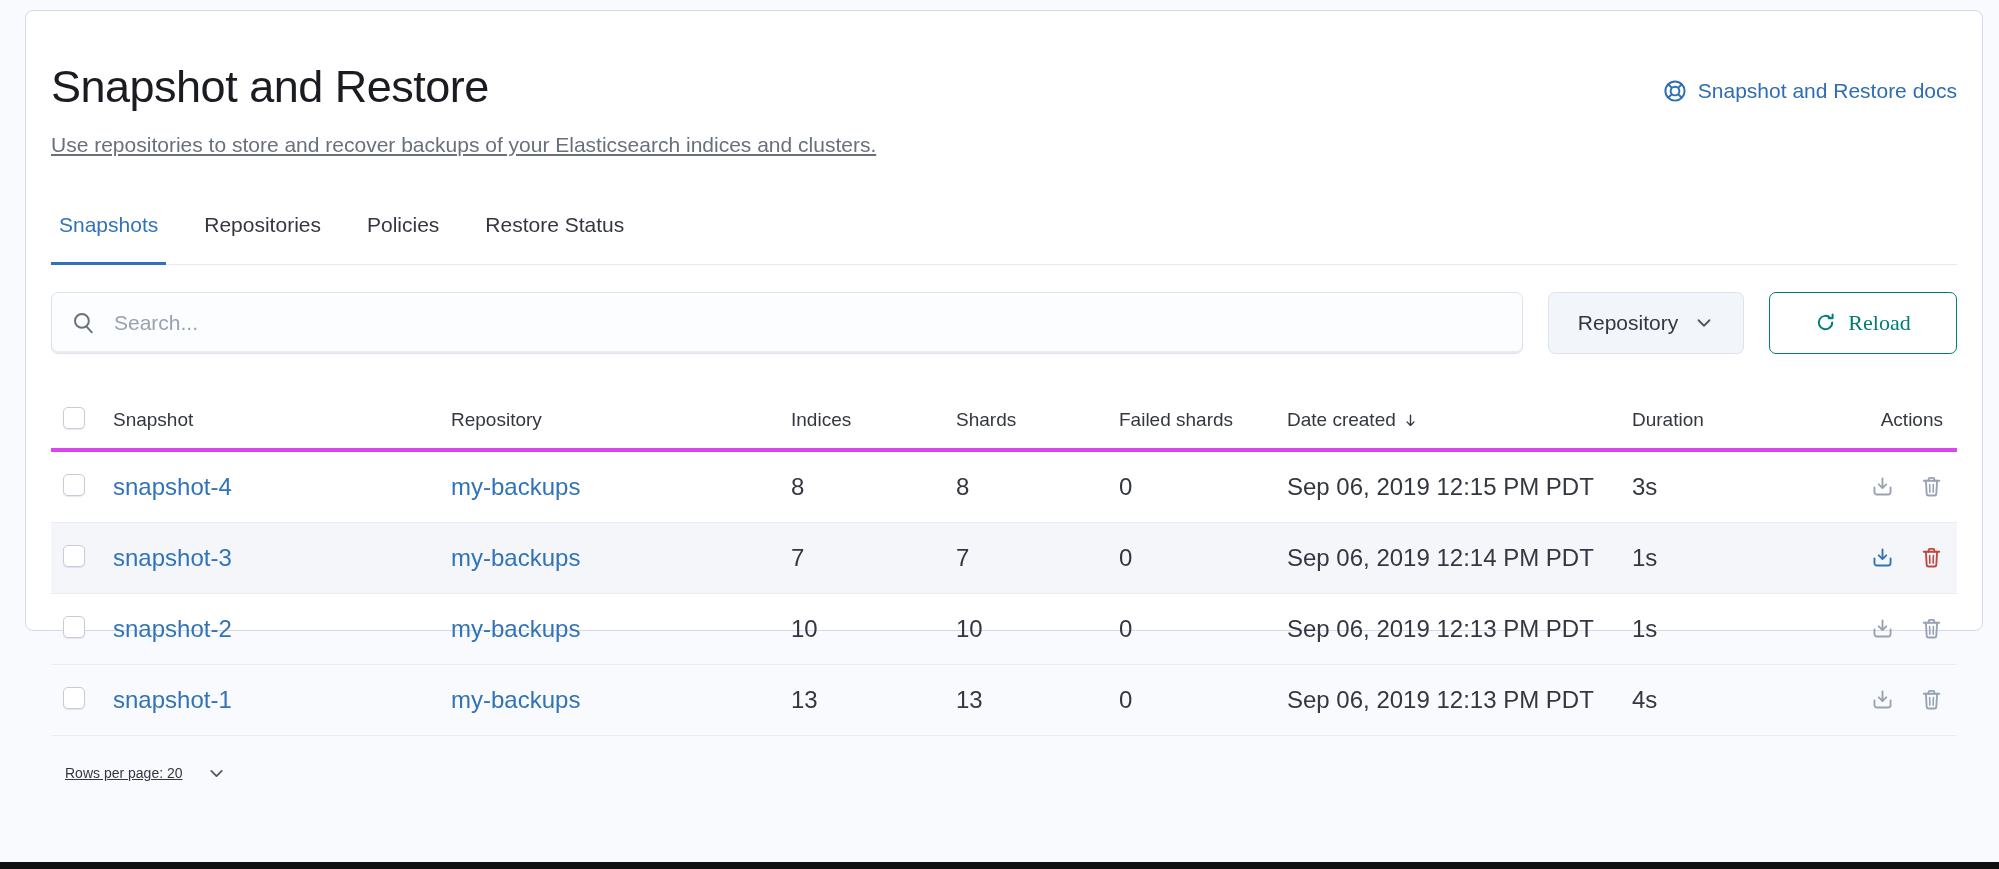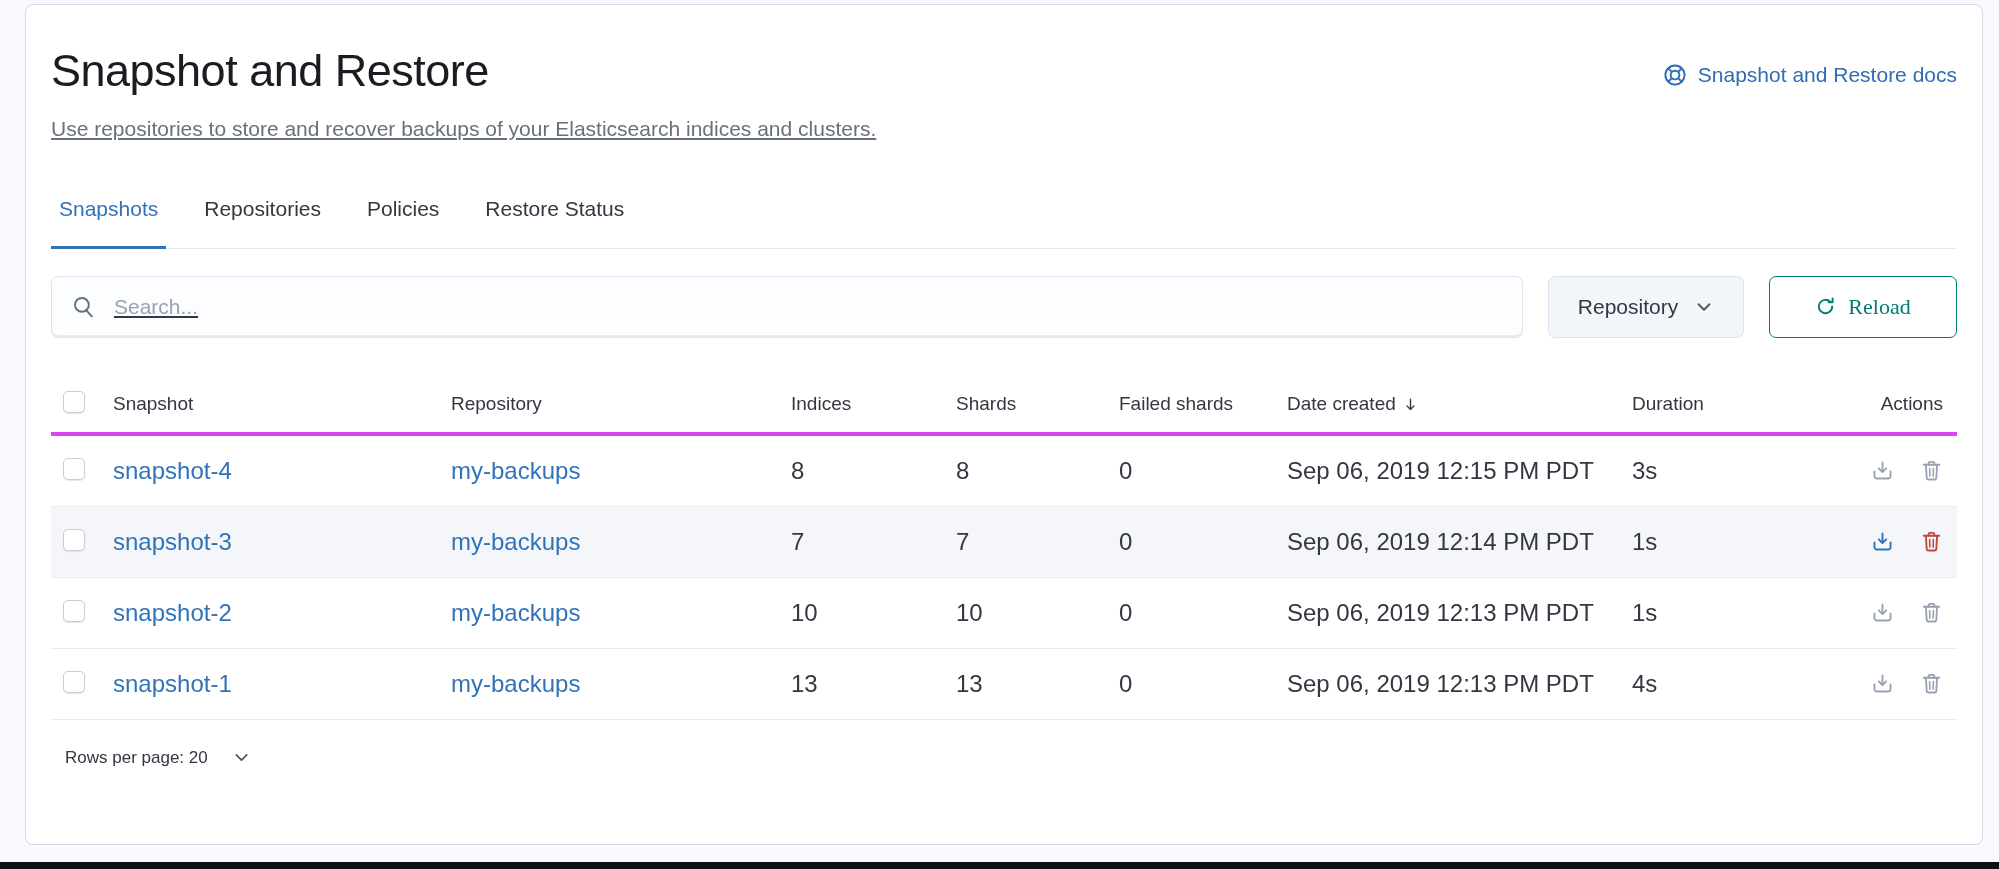--- a/index.html
+++ b/index.html
@@ -17,23 +17,23 @@
   *{box-sizing:border-box;}
   html,body{margin:0;padding:0;}
   body{
     width:1999px;height:869px;position:relative;overflow:hidden;
     background:var(--page-background);
     font-family:"Liberation Sans","DejaVu Sans",sans-serif;
     color:var(--body-text);
   }
   .bottom-edge{position:absolute;left:0;bottom:0;width:100%;height:7px;background:#101010;}
   .card{
-    position:absolute;left:25px;top:4px;width:1958px;height:841px;
+    position:absolute;left:25px;top:10px;width:1958px;height:621px;
     background:#fff;border:1.5px solid var(--card-border);border-radius:8px;
-    padding:30px 25px 0 25px;
+    padding:40px 25px 0 25px;
   }
   
   .header-row{display:flex;justify-content:space-between;align-items:flex-start;}
   h1.page-title{
     margin:10px 0 0 0;font-size:45px;font-weight:400;line-height:1.15;
     color:var(--title-text);letter-spacing:-.5px;
   }
   .docs-link{
     display:flex;align-items:center;gap:11px;margin-top:28px;
     color:#2e6cb3;font-size:21px;text-decoration:none;cursor:pointer;
@@ -48,21 +48,20 @@
     padding:0 8px 25px 8px;margin:0 30px -1px 0;
     border-bottom:3px solid transparent;
   }
   .tab.active{color:var(--accent-blue);border-bottom-color:var(--accent-blue);font-weight:500;}
   
   .toolbar{display:flex;margin-top:27px;gap:25px;height:62px;}
   .search-box{
     flex:1;display:flex;align-items:center;gap:16px;padding:0 20px;
     background:#fbfdfe;border:1px solid #dde3ec;border-radius:7px;
     box-shadow:inset 0 -2px 0 rgba(152,162,179,.18);
-    text-decoration:underline;
   }
   .search-box svg{width:24px;height:24px;color:#69707d;flex:none;}
   .search-box input{
     flex:1;border:none;background:transparent;outline:none;
     font-family:inherit;font-size:21px;color:var(--body-text);
   }
   .search-box input::placeholder{color:#98a2b3;}
   .filter-btn{
     width:196px;display:flex;align-items:center;justify-content:center;gap:16px;
     background:#f2f5f9;border:1px solid #dde3ec;border-radius:7px;cursor:pointer;
@@ -96,21 +95,21 @@
   td.col-check,th.col-check{padding-left:12px;padding-right:0;}
   .actions-cell{display:flex;justify-content:flex-end;align-items:center;gap:26px;}
   .icon-btn{background:none;border:none;padding:0;cursor:pointer;color:var(--icon-gray);line-height:0;}
   .icon-btn svg{width:23px;height:23px;}
   tr.highlighted .icon-btn.restore{color:var(--accent-blue);}
   tr.highlighted .icon-btn.delete{color:#c0473f;}
   
   .table-footer{margin-top:28px;}
   .rows-per-page{
     display:flex;align-items:center;gap:24px;background:none;border:none;cursor:pointer;
-    font-family:inherit;font-size:17px;color:var(--body-text);padding:0 0 0 14px;
+    font-family:inherit;font-size:14px;color:var(--body-text);padding:0 0 0 14px;text-decoration:underline;
   }
   .rows-per-page svg{width:19px;height:19px;color:#525761;}
 </style>
 </head>
 <body>
 
 <svg width="0" height="0" style="position:absolute" aria-hidden="true">
   <defs>
     <g id="i-help">
       <circle cx="8" cy="8" r="6.4" fill="none" stroke="currentColor" stroke-width="1.3"></circle>

